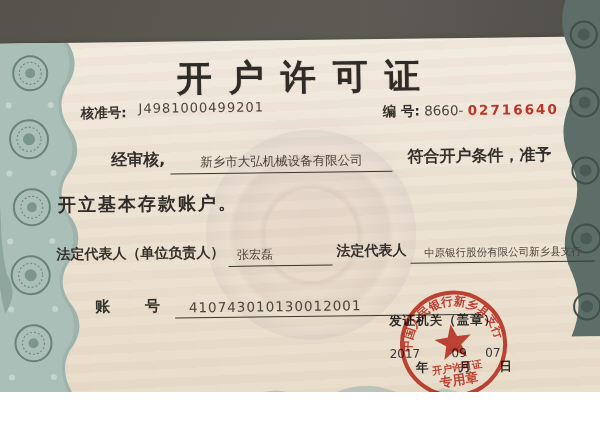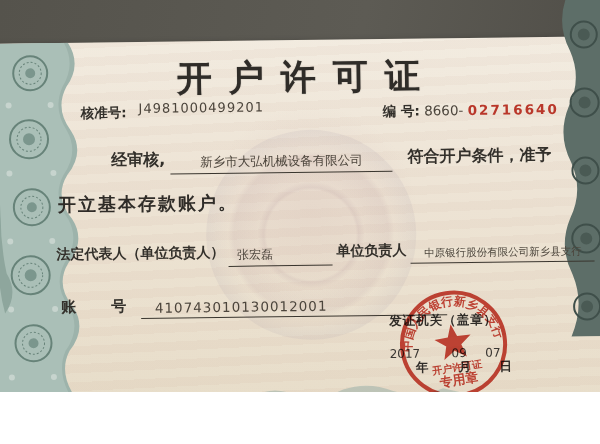--- a/index.html
+++ b/index.html
@@ -54,21 +54,21 @@
   .review .suffix { margin-left:10px; }
 
   .bodyline { top:150px; left:62px; font-size:18px; font-weight:bold; color:#2f2c28; letter-spacing:2px; }
 
   .rep { top:203px; left:60px; font-size:14px; }
   .rep .name { width:104px; font-size:12px; padding-bottom:2px; vertical-align:-2px; text-align:left; padding-left:8px; }
   .bank { top:203px; left:340px; font-size:14px; }
   .bank .bankname { width:184px; font-size:10.5px; padding-bottom:2px; vertical-align:-2px; }
 
   .account { top:255px; left:64px; font-size:15px; }
-  .account .lbl { letter-spacing:10px; }
+  .account .lbl { letter-spacing:10px;margin-left:34px; }
   .account .num { width:306px; font-size:13.5px; text-align:left; padding-left:14px; padding-bottom:2px; vertical-align:-2px; letter-spacing:1px; }
 
   .issue { top:274px; left:392px; font-size:12.5px; color:#2f2c28; line-height:1.25; }
   .issue .l1 { font-weight:bold; letter-spacing:1px; }
   .issue .nums { font-size:12px; color:#3a3733; }
   .issue .nums .n { display:inline-block; }
   .issue .n-y { width:34px; }
   .issue .n-m { width:30px; margin-left:24px; }
   .issue .n-d { width:28px;margin-top:18px; }
   .issue .units { font-size:12.5px; font-weight:bold; margin-top:-2px; }
@@ -163,21 +163,21 @@
       </div>
 
       <div class="row bodyline">开立基本存款账户。</div>
 
       <div class="row rep">
         <span class="lbl">法定代表人（单位负责人）</span>
         <span class="u name val">张宏磊</span>
       </div>
 
       <div class="row bank">
-        <span class="lbl">单位负责人</span>
+        <span class="lbl">法定代表人</span>
         <span class="u bankname val">中原银行股份有限公司新乡县支行</span>
       </div>
 
       <div class="row account">
         <span class="lbl">账　号</span>
         <span class="u num val">410743010130012001</span>
       </div>
 
       <div class="row issue">
         <div class="l1">发证机关（盖章）</div>

